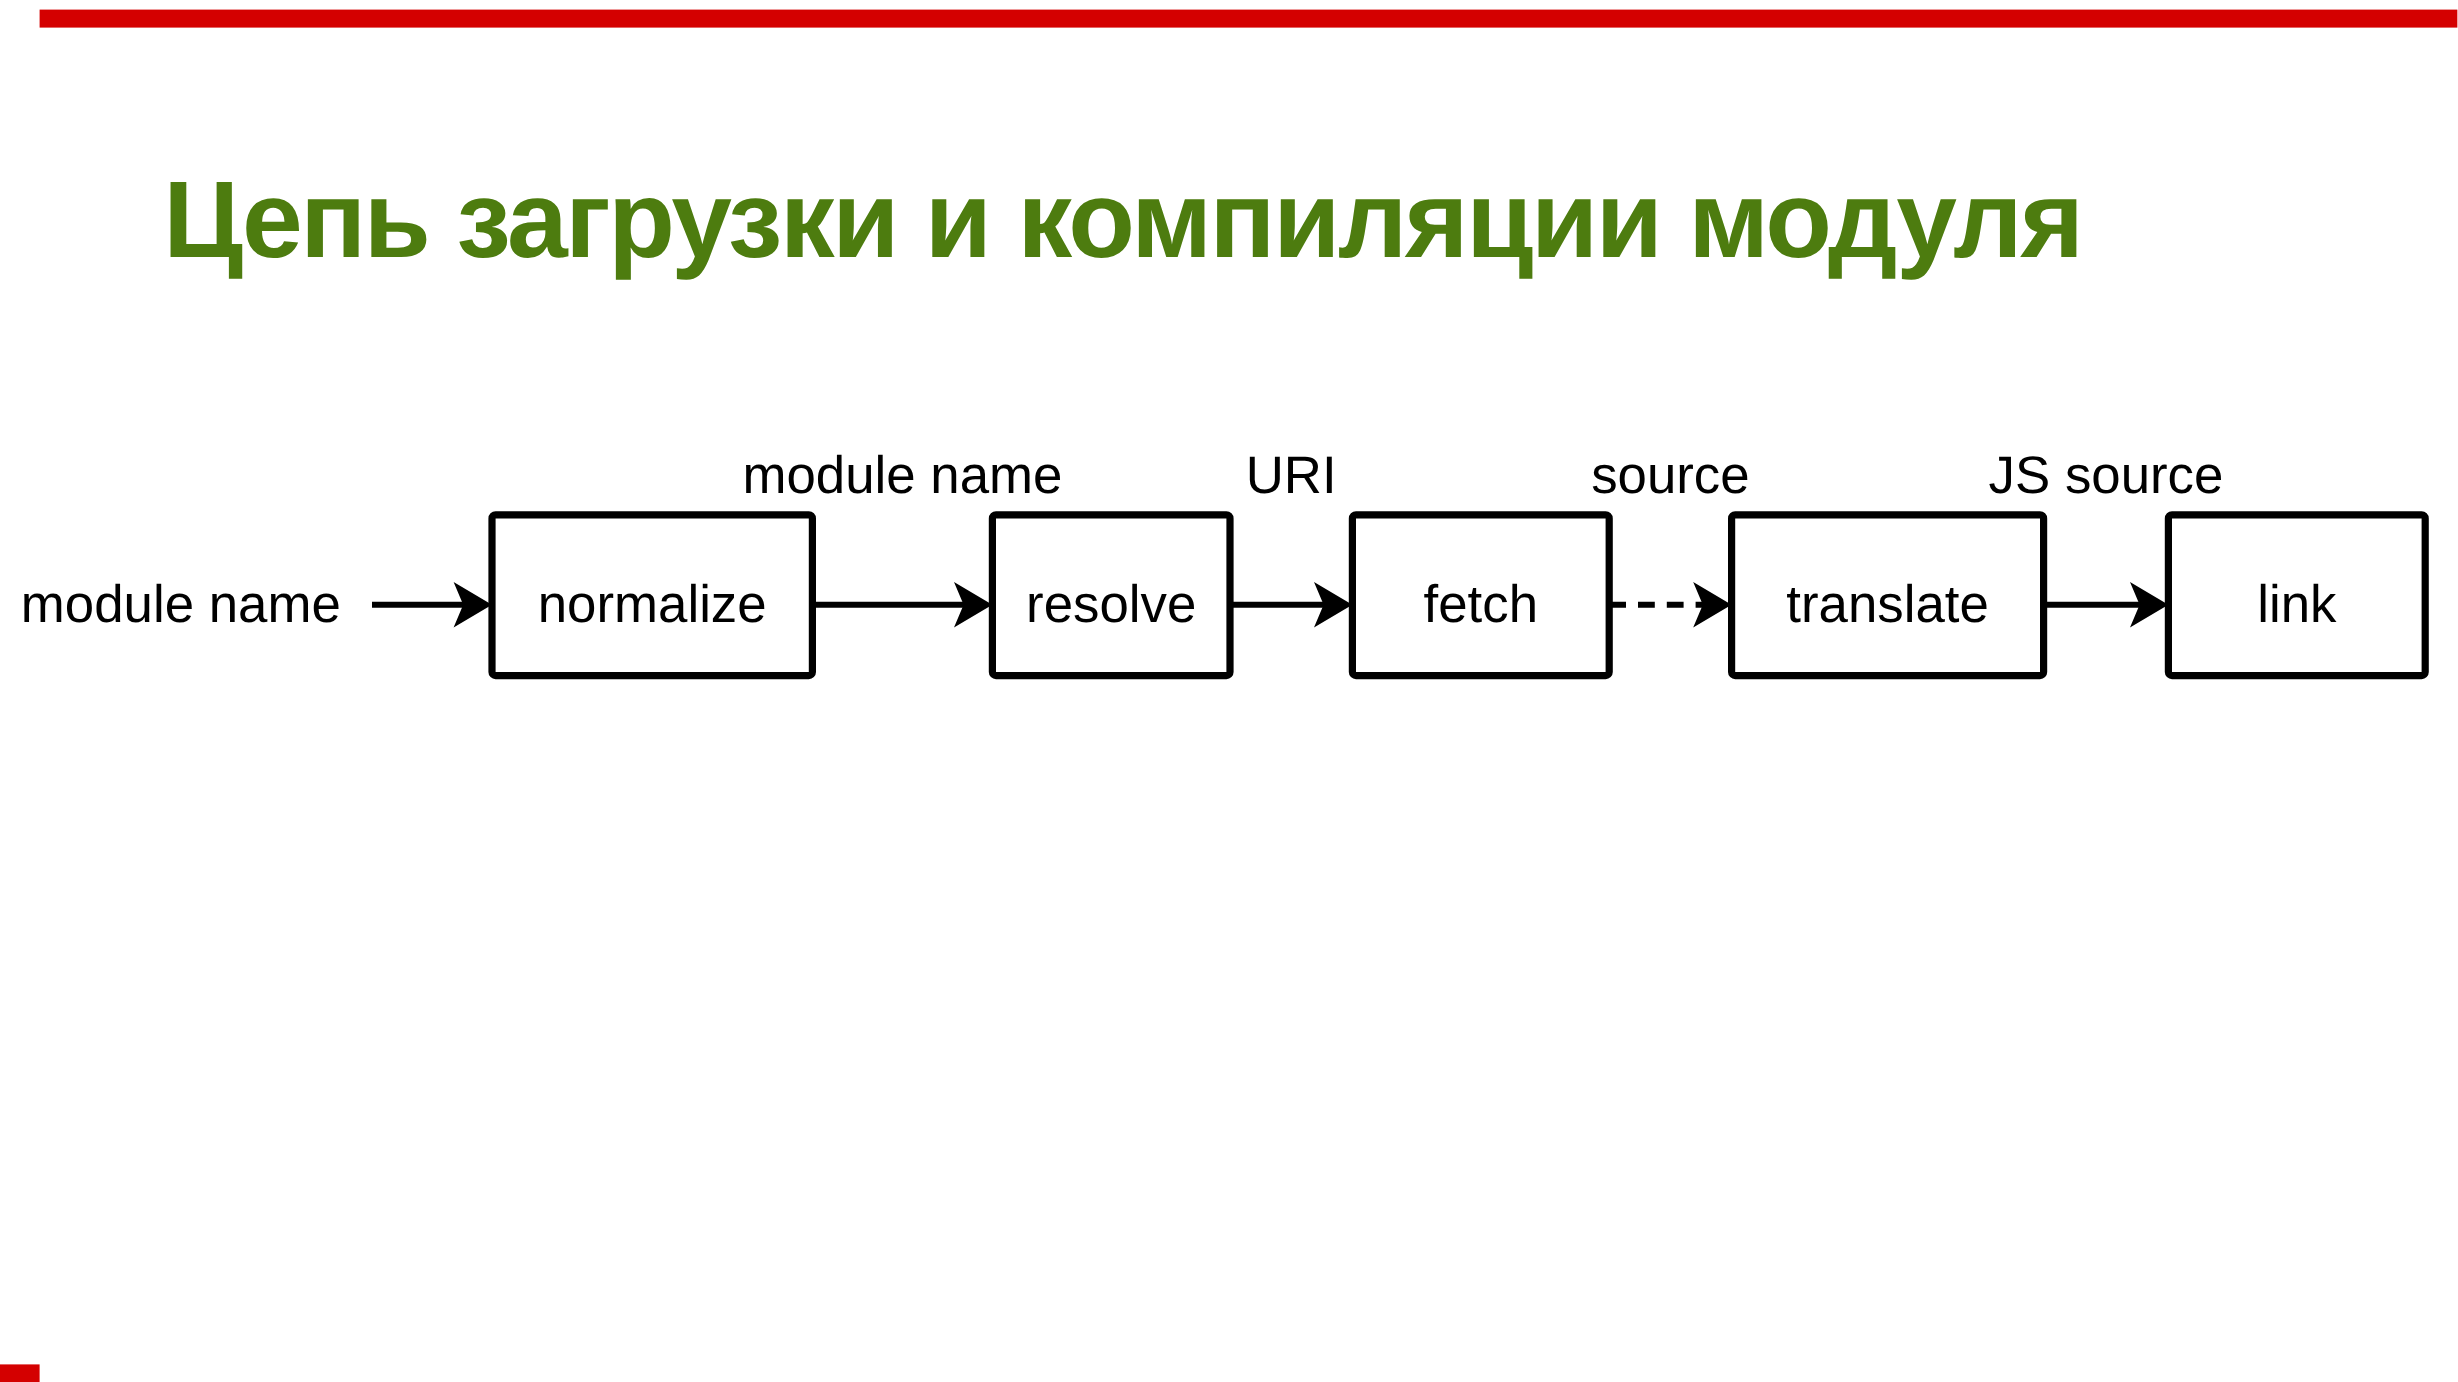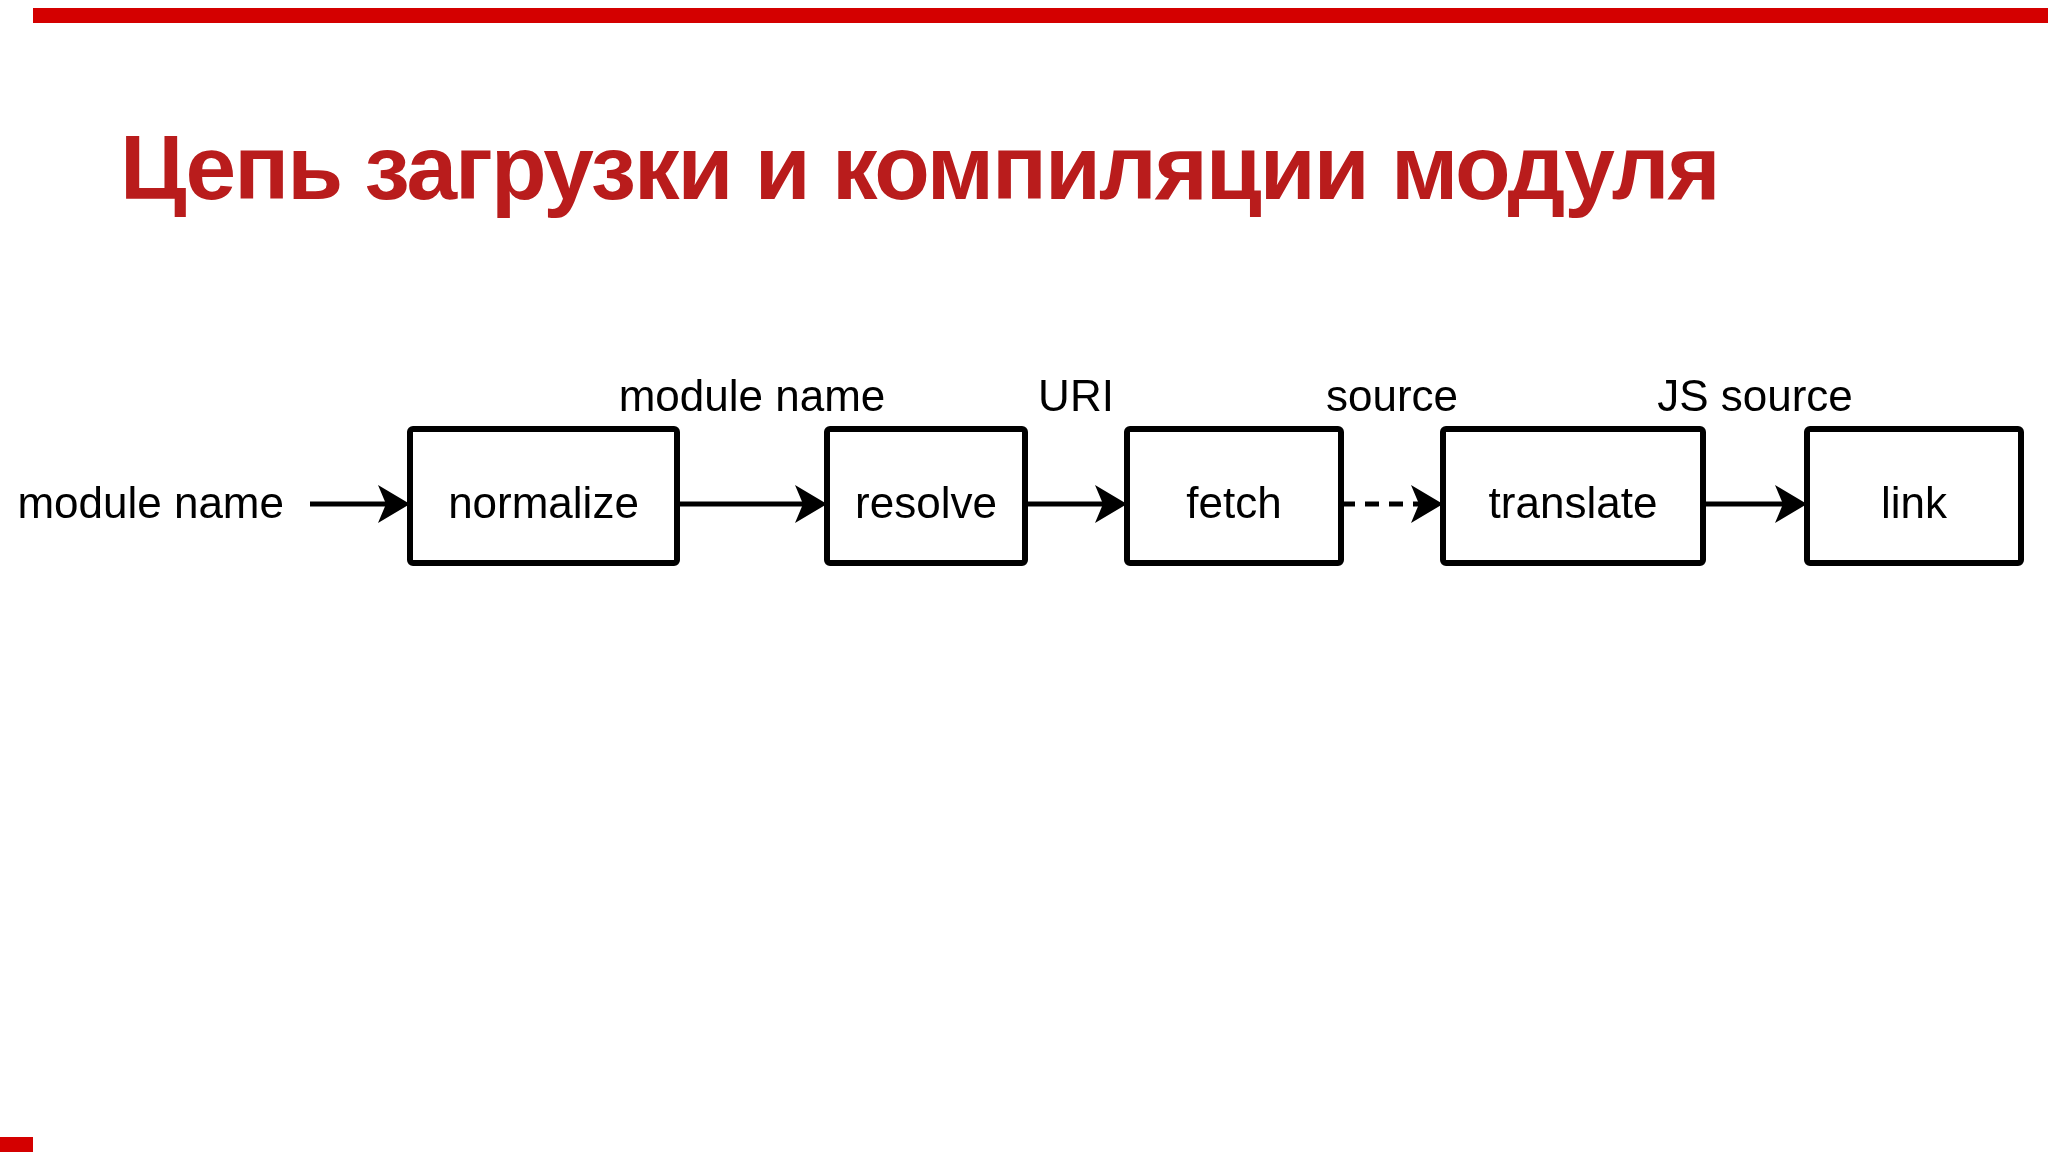--- a/index.html
+++ b/index.html
@@ -28,26 +28,26 @@
     position: absolute;
     left: 0;
     top: 1137px;
     width: 33px;
     height: 15px;
   }
   h1.slide-title {
     position: absolute;
     left: 120px;
     top: 120px;
-    margin: 0;
+    margin: 16px;
     font-size: 91px;
     font-weight: bold;
     line-height: 1.05;
     letter-spacing: -2px;
-    color: #b91c1c;
+    color: #4d7c0f;
     white-space: nowrap;
   }
   svg#diagram {
     position: absolute;
     left: 0;
     top: 0;
     width: 2048px;
     height: 1152px;
   }
   svg#diagram text {

